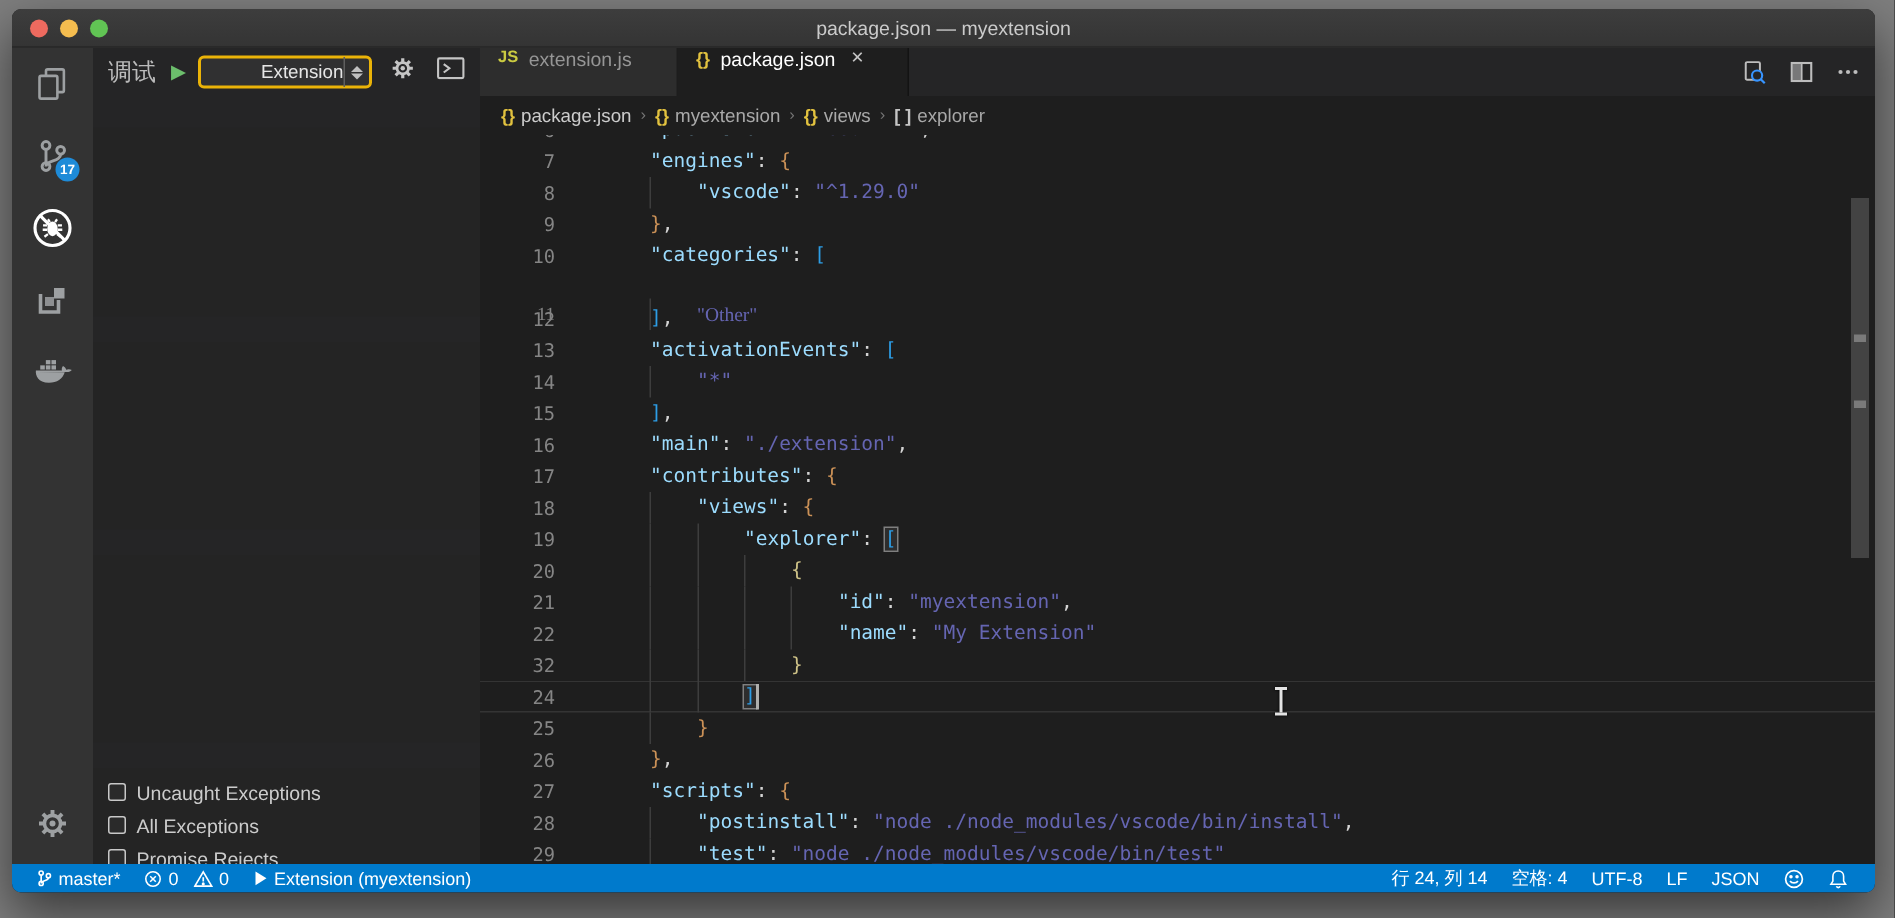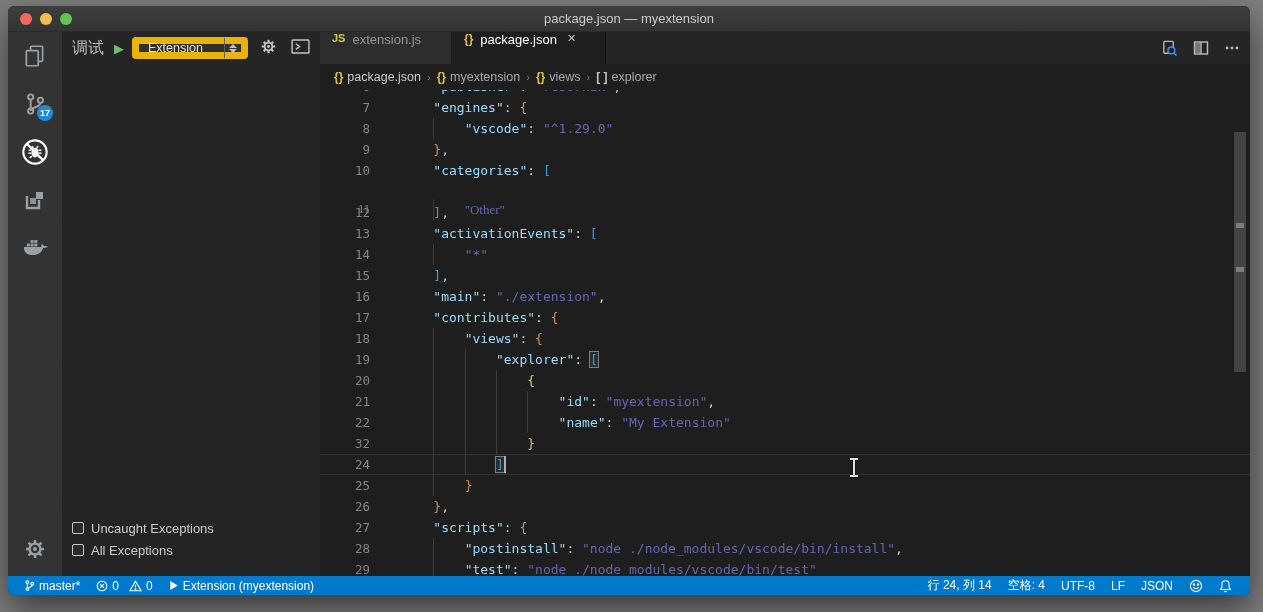--- a/index.html
+++ b/index.html
@@ -28,22 +28,22 @@
   .act-item.active { color:#FFFFFF; }
   .act-badge { position:absolute; right:9px; bottom:7px; min-width:16px; height:16px; border-radius:8px;
     background:#1E8BD8; color:#fff; font-size:9px; font-weight:bold; line-height:16px; text-align:center; padding:0 2px; }
   #act-settings { position:absolute; bottom:6px; left:0; width:54px; height:42px; display:flex; align-items:center; justify-content:center; color:#9DA0A2; }
 
   
   #sidebar { position:absolute; left:54px; top:26px; width:258px; bottom:19px; background:#252526; }
   #debug-toolbar { position:absolute; left:0; top:0; right:0; height:32px; display:flex; align-items:center; }
   #debug-label { color:#BBBBBB; font-size:16px; margin-left:10px; }
   #debug-start { color:#6CBE6C; font-size:13px; margin-left:10px; cursor:pointer; }
-  #debug-config { margin-left:8px; width:116px; height:22px; background:#303031; border:7px solid #eab308;
-    border-radius:4px; display:flex; align-items:center; position:relative; }
+  #debug-config { margin-left:8px; width:116px; height:22px; background:#303031; border:2px solid #eab308;
+    border-radius:4px; display:flex; align-items:center; position:relative;padding-left:31px; }
   #debug-config .cfg-label { color:#E6E6E6; font-size:12.5px; margin-left:9px; flex:1; }
   .stepper { width:17px; height:20px; border-left:1px solid #5f5f5f; display:flex; flex-direction:column; align-items:center; justify-content:center; gap:1px; }
   .stepper i { width:0; height:0; border-left:4px solid transparent; border-right:4px solid transparent; }
   .stepper .up { border-bottom:4px solid #C0C0C0; }
   .stepper .dn { border-top:4px solid #C0C0C0; }
   #debug-gear { margin-left:12px; color:#C5C5C5; }
   #debug-console-btn { margin-left:14px; color:#C5C5C5; }
 
   .sec-header { position:absolute; left:0; right:0; height:17px; background:#2E2E2F;
     color:#CFCFCF; font-size:11px; font-weight:bold; line-height:17px; padding-left:22px;margin-top:42px; }
@@ -220,20 +220,24 @@
         <div class="sec-body" style="top: 338px; height: 125px;"></div>
         <div class="sec-header" style="top: 463px;"><span class="twistie"></span><span>断点</span></div>
         <div class="sec-body" style="top: 480px; height: 64px; padding-top: 5px;">
           <div class="bp-row">
             <span class="bp-check"></span>
             <span>Uncaught Exceptions</span>
           </div>
           <div class="bp-row">
             <span class="bp-check"></span>
             <span>All Exceptions</span>
+          </div>
+          <div class="bp-row">
+            <span class="bp-check"></span>
+            <span>Promise Rejects</span>
           </div>
         </div>
       </div>
   </div>
 
   <div id="editorgroup">
     <div id="tabbar">
         <div class="tab inactive" style="width: 132px;">
           <span class="ticon js">JS</span>
           <span>extension.js</span>

